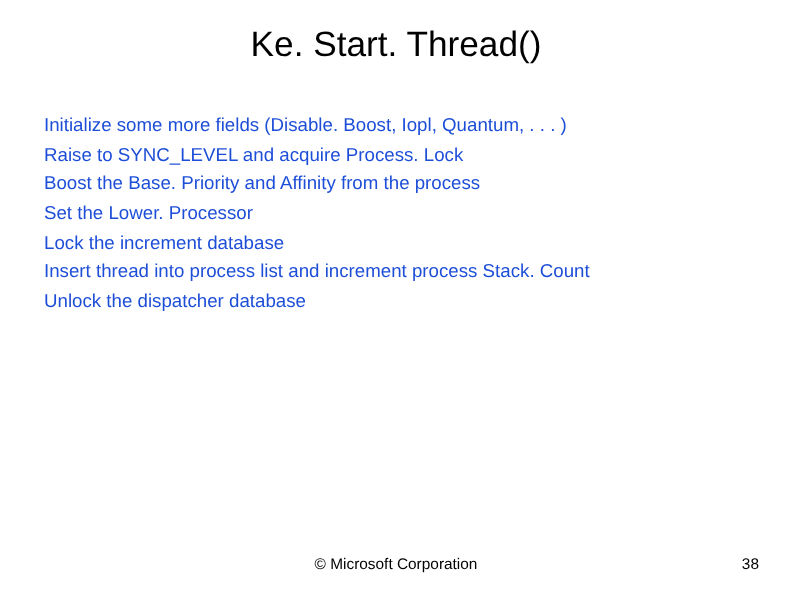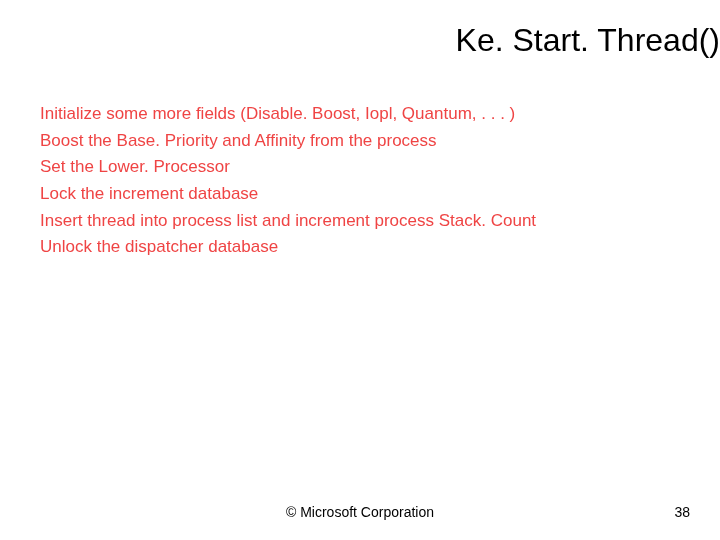--- a/index.html
+++ b/index.html
@@ -17,33 +17,33 @@
     width: 720px;
     height: 540px;
     position: relative;
     box-sizing: border-box;
   }
   .title {
     position: absolute;
     top: 22px;
     left: 0;
     width: 720px;
-    text-align: right;
+    text-align: center;
     font-size: 32px;
     font-weight: 400;
     color: #000000;
   }
   .body {
     position: absolute;
     top: 102px;
     left: 40px;
     width: 640px;
     font-size: 17px;
     line-height: 1.45;
-    color: #ef4444;
+    color: #1d4ed8;
   }
   .body p {
     margin: 0 0 2px 0;
   }
   .footer-center {
     position: absolute;
     bottom: 20px;
     left: 0;
     width: 720px;
     text-align: center;
@@ -60,20 +60,21 @@
 </style>
 </head>
 <body>
 
 <div class="slide">
 
   <div class="title">Ke. Start. Thread()</div>
 
   <div class="body">
     <p>Initialize some more fields (Disable. Boost, Iopl, Quantum, . . . )</p>
+    <p>Raise to SYNC_LEVEL and acquire Process. Lock</p>
     <p>Boost the Base. Priority and Affinity from the process</p>
     <p>Set the Lower. Processor</p>
     <p>Lock the increment database</p>
     <p>Insert thread into process list and increment process Stack. Count</p>
     <p>Unlock the dispatcher database</p>
   </div>
 
   <div class="footer-center">© Microsoft Corporation</div>
   <div class="footer-right">38</div>
 

